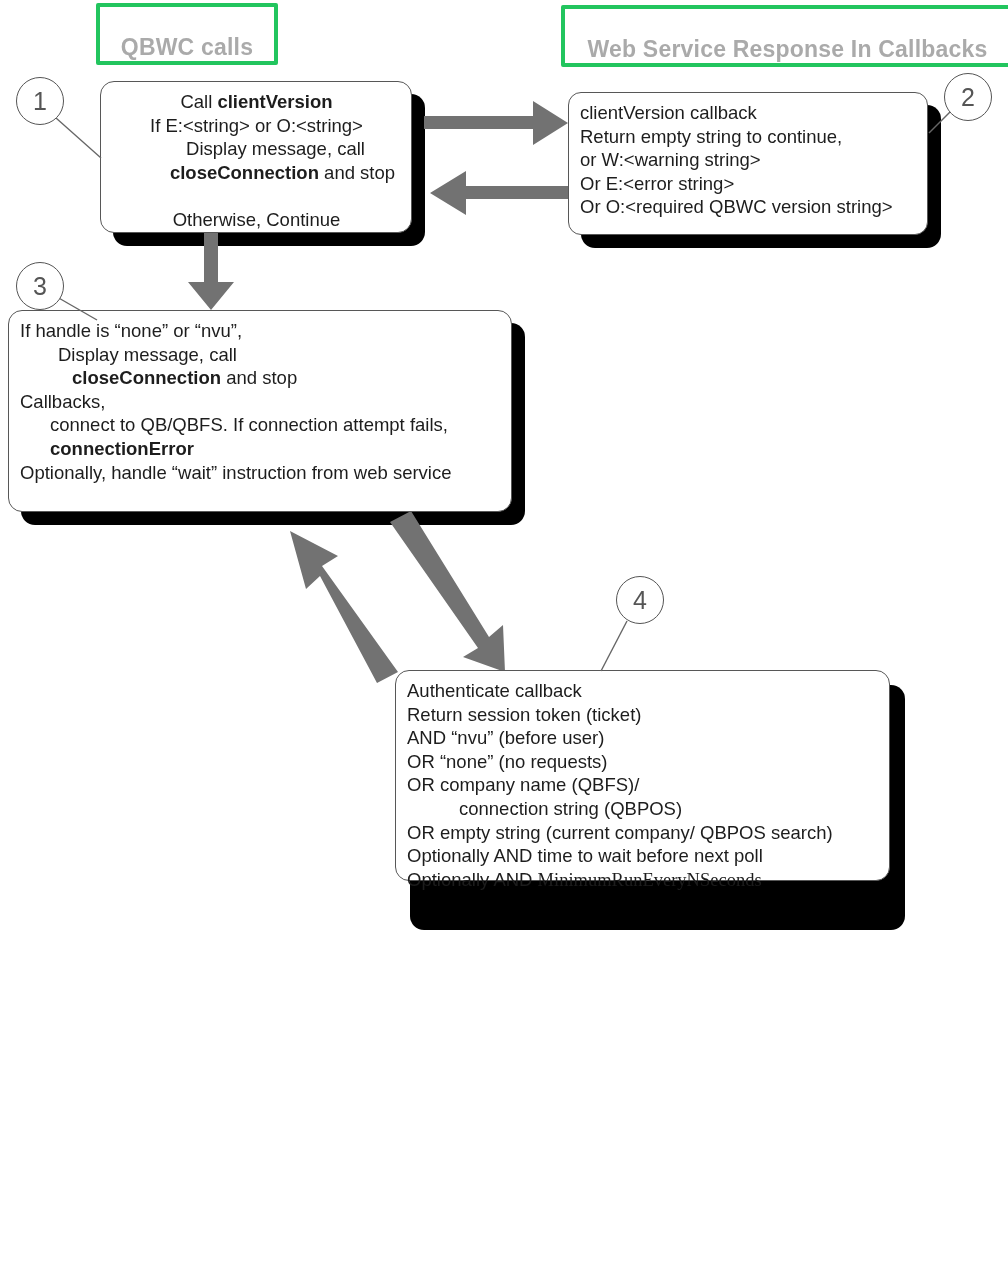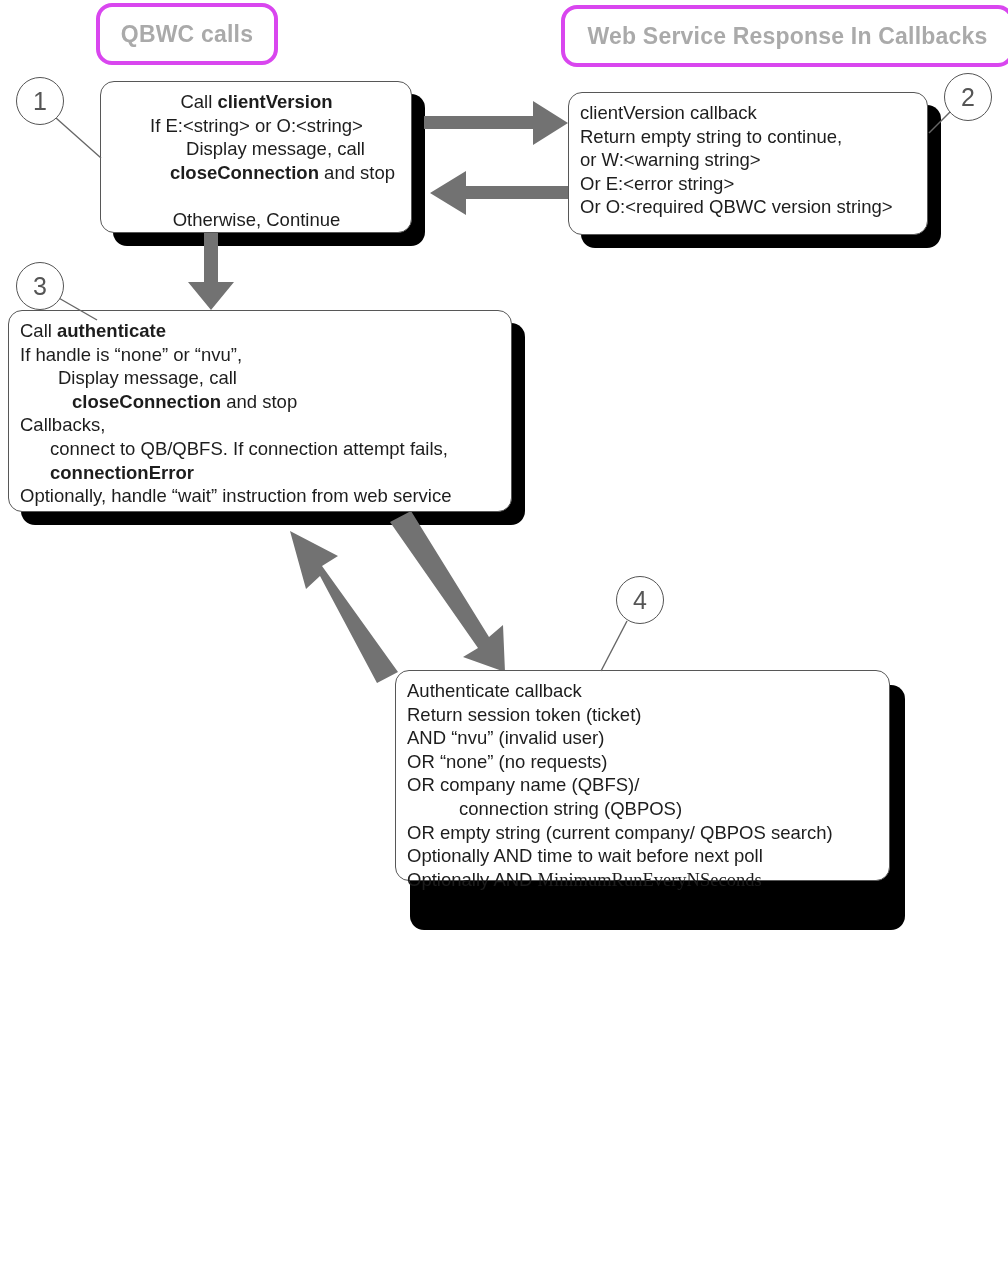--- a/index.html
+++ b/index.html
@@ -35,24 +35,24 @@
     height: 1261px;
     pointer-events: none;
     z-index: 4;
   }
 
   
   .lane-header {
     position: absolute;
     box-sizing: border-box;
     background: #ffffff;
-    border: 4px solid #d946ef;
-    border-radius: 16px;
+    border: 4px solid #22c55e;
+    border-radius: 2px;
     display: flex;
-    align-items: center;
+    align-items: flex-end;
     justify-content: center;
     color: #aaaaaa;
     font-weight: bold;
     font-size: 23px;
     letter-spacing: 0.2px;
     z-index: 3;
   }
   #lane-left  { left: 96px;  top: 3px; width: 182px; height: 62px; }
   #lane-right { left: 528px; top: 5px; width: 453px; height: 62px; margin-left: 33px; }
 
@@ -78,21 +78,21 @@
   }
   .step-box b { font-weight: bold; }
   .ind1 { padding-left: 38px; }
   .ind2 { padding-left: 52px; }
   .ind1b { padding-left: 30px; }
   .blank { height: 23.6px; }
   .serif { font-family: "Liberation Serif", serif; text-align: center; }
 
   #box1 { left: 100px; top: 81px;  width: 312px; height: 152px; text-align: center; }
   #box1s{ left: 113px; top: 94px;  width: 312px; height: 152px; }
-  #box2 { left: 568px; top: 92px;  width: 360px; height: 143px; }
+  #box2 { left: 568px; top: 92px;  width: 360px; height: 143px; border-radius: 13px; }
   #box2s{ left: 581px; top: 105px; width: 360px; height: 143px; }
   #box3 { left: 8px;   top: 310px; width: 504px; height: 202px; }
   #box3s{ left: 21px;  top: 323px; width: 504px; height: 202px; }
   #box4 { left: 395px; top: 670px; width: 495px; height: 211px; }
   #box4s{ left: 410px; top: 685px; width: 495px; height: 245px; }
 
   
   .callout {
     position: absolute;
     box-sizing: border-box;
@@ -180,38 +180,35 @@
 
   <div class="step-box" id="box2">
     <div><span>clientVersion callback</span></div>
     <div><span>Return empty string to continue,</span></div>
     <div><span>or  W:&lt;warning string&gt;</span></div>
     <div><span>Or E:&lt;error string&gt;</span></div>
     <div><span>Or O:&lt;required QBWC version string&gt;</span></div>
   </div>
 
   <div class="step-box" id="box3">
-    <div>
-      <span>Call </span><b>authenticate</b>
-    </div>
     <div><span>If handle is “none” or “nvu”,</span></div>
     <div class="ind1"><span>Display message, call</span></div>
     <div class="ind2">
       <b>closeConnection</b><span> and stop</span>
     </div>
     <div><span>Callbacks,</span></div>
     <div class="ind1b"><span>connect to QB/QBFS.  If connection attempt fails,</span></div>
     <div class="ind1b"><b>connectionError</b></div>
     <div><span>Optionally, handle “wait” instruction from web service</span></div>
   </div>
 
   <div class="step-box" id="box4">
     <div><span>Authenticate callback</span></div>
     <div><span>Return session token (ticket)</span></div>
-    <div><span> AND  “nvu” (invalid user)</span></div>
+    <div><span> AND  “nvu” (before user)</span></div>
     <div><span>OR  “none” (no requests)</span></div>
     <div><span>OR company name (QBFS)/</span></div>
     <div class="ind2"><span>connection string (QBPOS)</span></div>
     <div><span> OR empty string (current company/ QBPOS search)</span></div>
     <div><span>Optionally AND time to wait before next poll</span></div>
     <div>
       <span>Optionally AND </span><span class="serif">MinimumRunEveryNSeconds</span>
     </div>
   </div>
 

